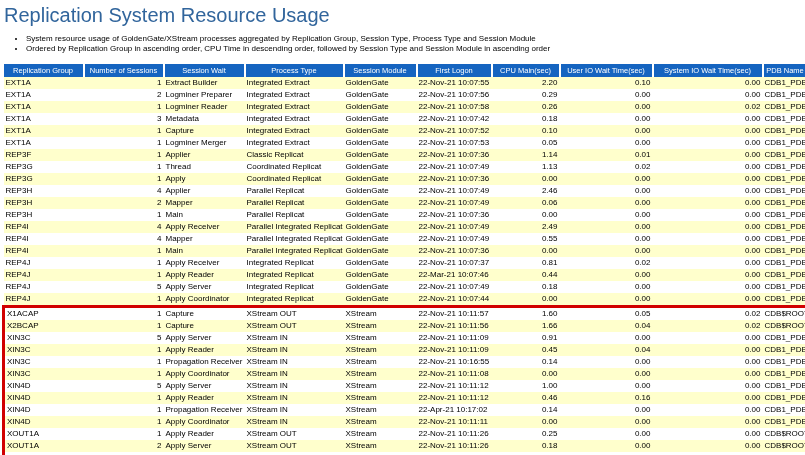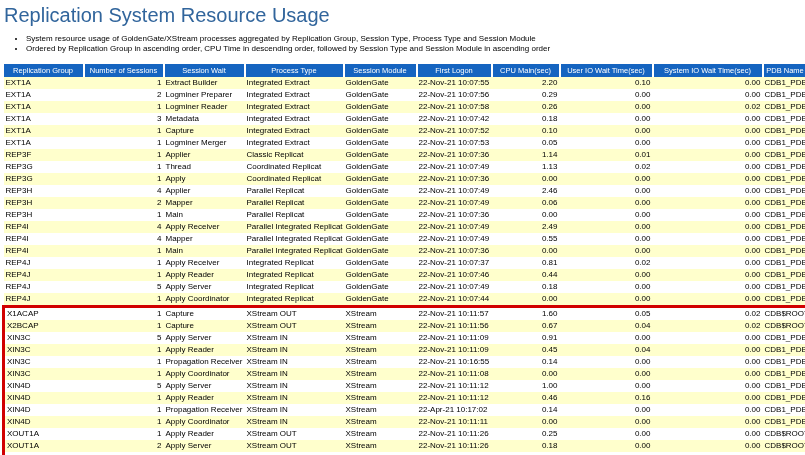--- a/index.html
+++ b/index.html
@@ -288,21 +288,21 @@
           <td class="num-uio">0.02</td>
           <td class="num-sio">0.00</td>
           <td class="al-left">CDB1_PDB1</td>
         </tr>
         <tr class="alt">
           <td class="al-left">REP4J</td>
           <td class="al-right">1</td>
           <td class="al-left">Apply Reader</td>
           <td class="al-left">Integrated Replicat</td>
           <td class="al-left">GoldenGate</td>
-          <td class="al-center">22-Nov-21 10:07:46</td>
+          <td class="al-center">22-Mar-21 10:07:46</td>
           <td class="num-cpu">0.44</td>
           <td class="num-uio">0.00</td>
           <td class="num-sio">0.00</td>
           <td class="al-left">CDB1_PDB1</td>
         </tr>
         <tr>
           <td class="al-left">REP4J</td>
           <td class="al-right">5</td>
           <td class="al-left">Apply Server</td>
           <td class="al-left">Integrated Replicat</td>
@@ -339,21 +339,21 @@
           <td class="num-sio">0.02</td>
           <td class="al-left">CDB$ROOT</td>
         </tr>
         <tr class="alt">
           <td class="al-left">X2BCAP</td>
           <td class="al-right">1</td>
           <td class="al-left">Capture</td>
           <td class="al-left">XStream OUT</td>
           <td class="al-left">XStream</td>
           <td class="al-center">22-Nov-21 10:11:56</td>
-          <td class="num-cpu">0.67</td>
+          <td class="num-cpu">1.66</td>
           <td class="num-uio">0.04</td>
           <td class="num-sio">0.02</td>
           <td class="al-left">CDB$ROOT</td>
         </tr>
         <tr>
           <td class="al-left">XIN3C</td>
           <td class="al-right">5</td>
           <td class="al-left">Apply Server</td>
           <td class="al-left">XStream IN</td>
           <td class="al-left">XStream</td>

